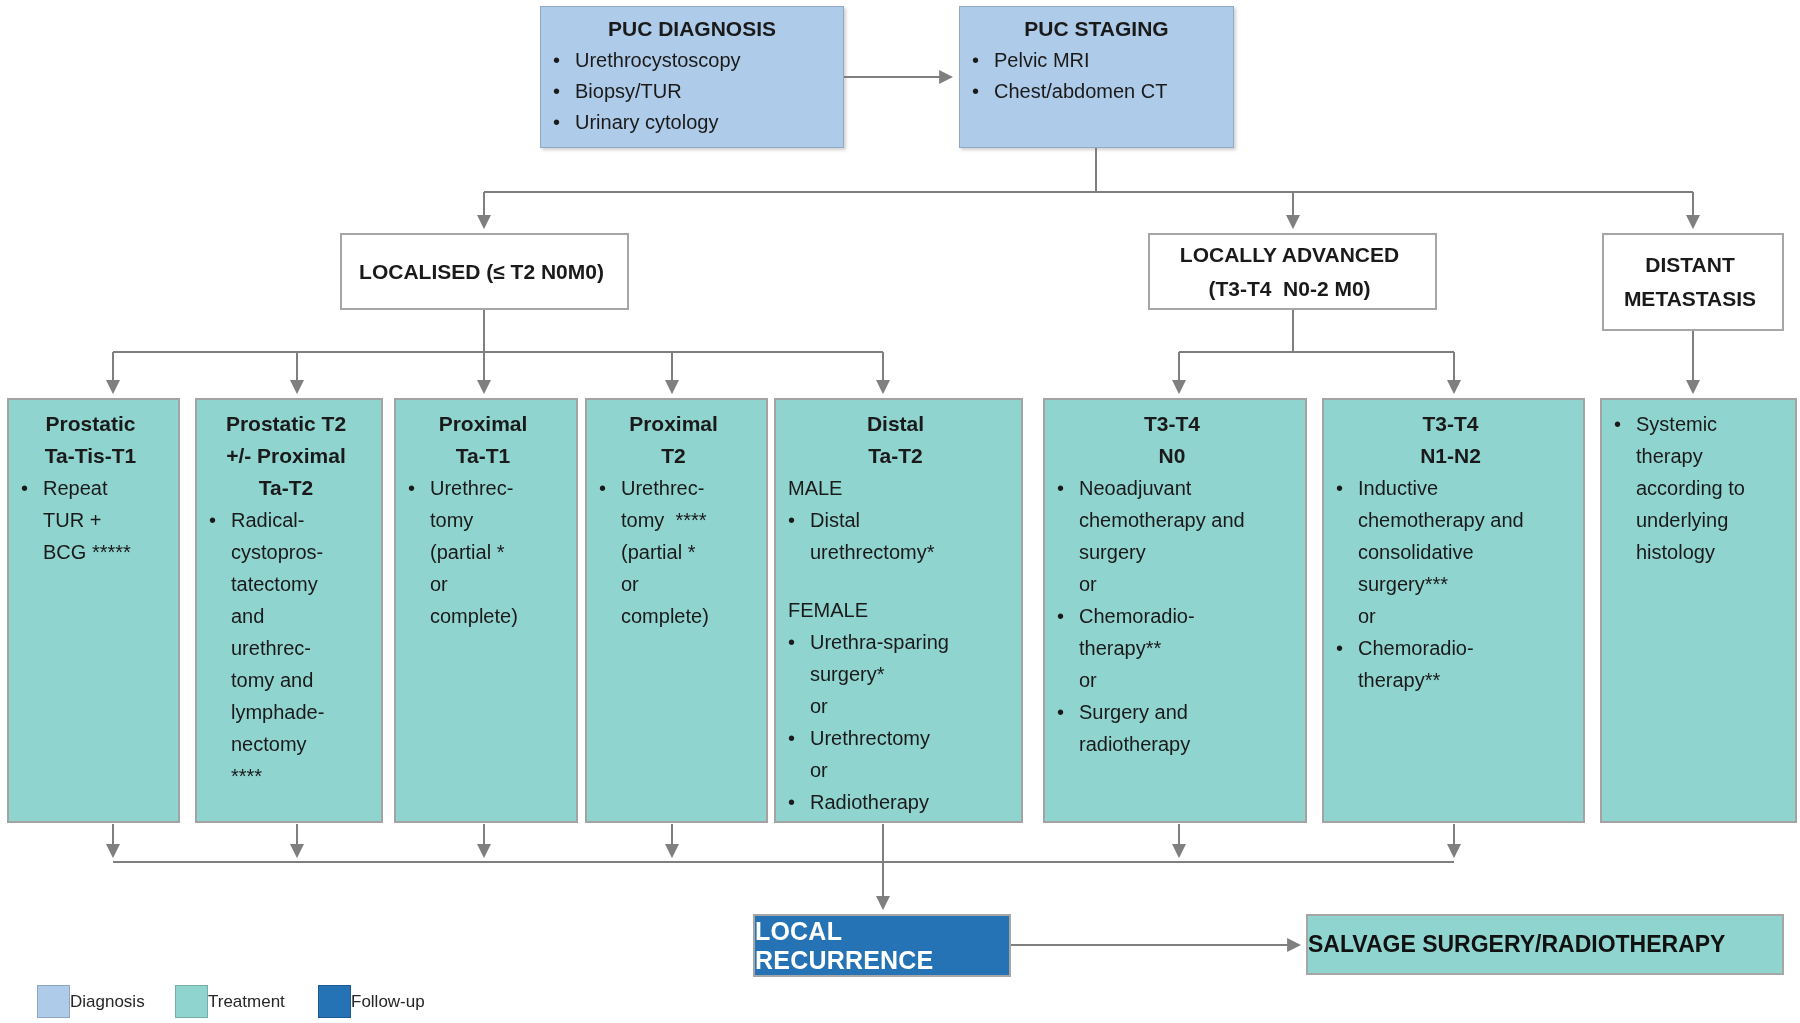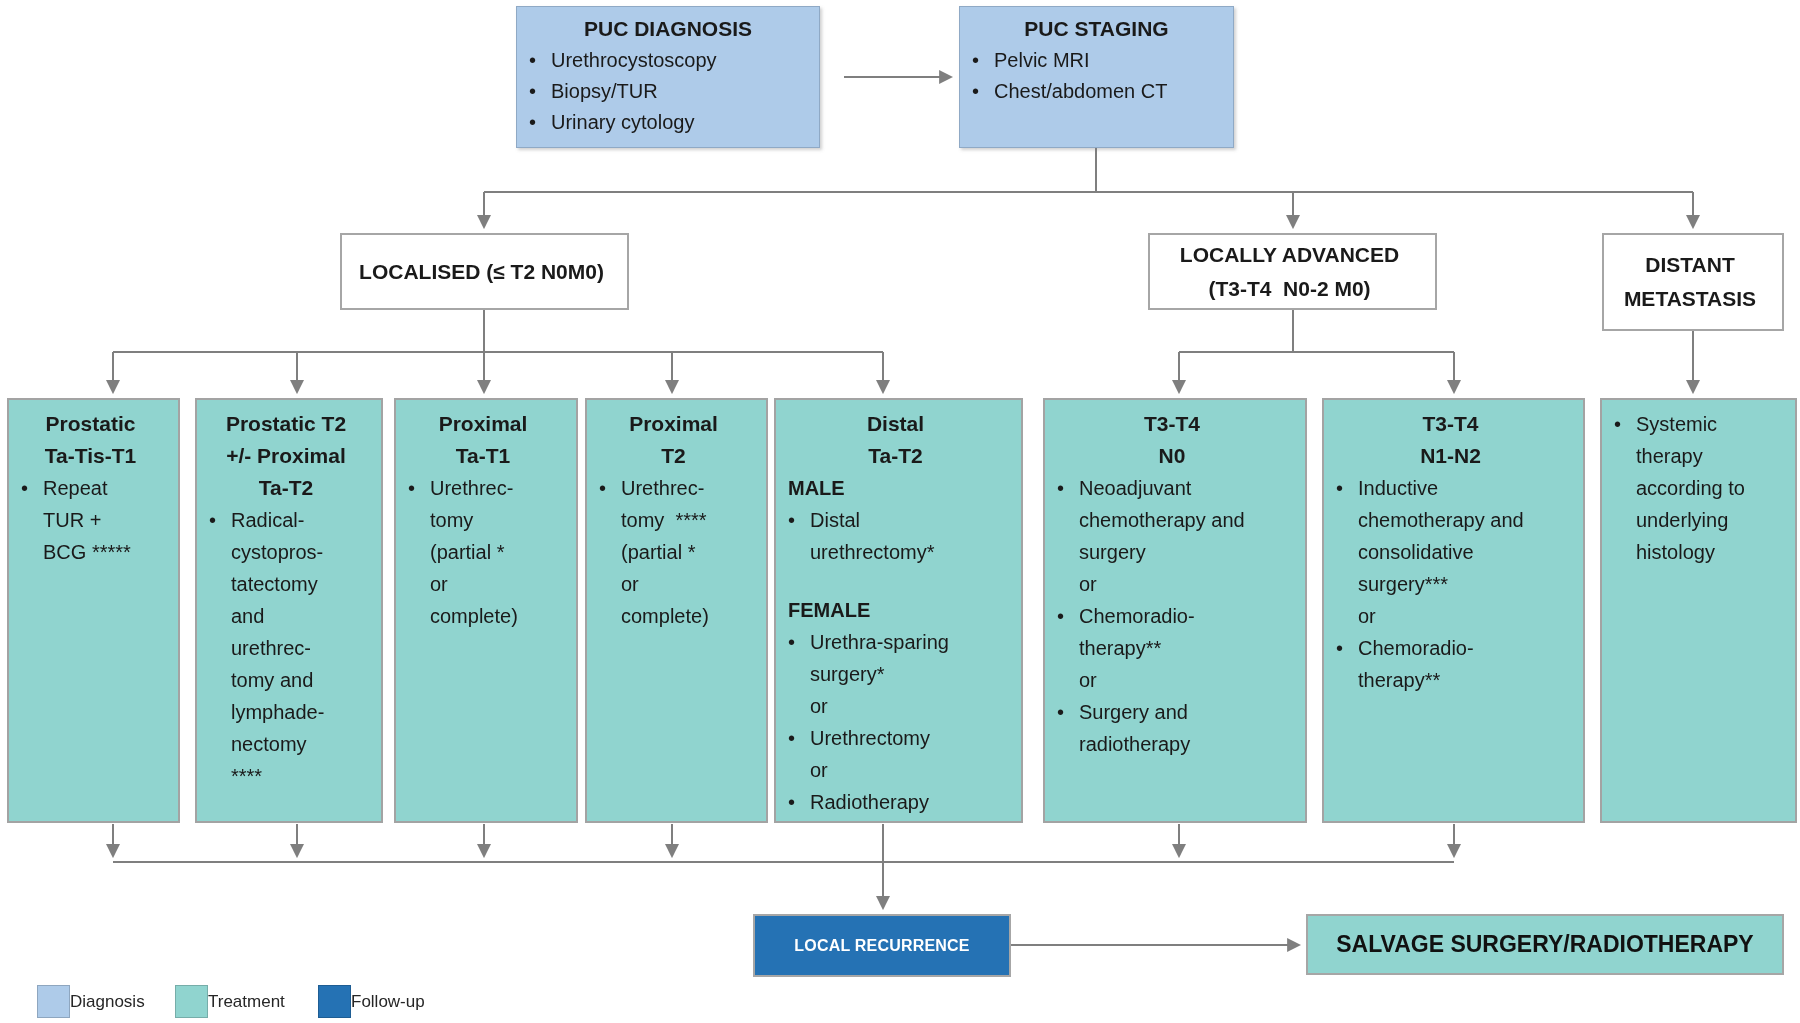--- a/index.html
+++ b/index.html
@@ -4,33 +4,33 @@
 <style>
   html,body{margin:0;padding:0;background:#ffffff;}
   .stage{position:relative;width:1800px;height:1023px;background:#ffffff;
          font-family:"Liberation Sans",sans-serif;color:#1a1a1a;overflow:hidden;}
   .wires{position:absolute;left:0;top:0;width:1800px;height:1023px;pointer-events:none;}
   .box{position:absolute;box-sizing:border-box;}
   .blue{background:#aecbe9;border:1px solid #8fa9c5;box-shadow:2px 2px 3px rgba(120,120,120,.35);}
   .teal{background:#90d4cf;border:2px solid #a3a3a3;}
   .white{background:#ffffff;border:2px solid #a6a6a6;display:flex;flex-direction:column;justify-content:center;}
   .navy{background:#2572b4;border:2px solid #a6a6a6;display:flex;align-items:center;justify-content:center;}
-  .salv{background:#90d4cf;border:2px solid #a6a6a6;display:flex;align-items:center;justify-content:center;}
+  .salv{background:#90d4cf;border:2px solid #a6a6a6;display:flex;align-items:center;}
   .btitle{font-weight:bold;font-size:21px;text-align:center;line-height:32px;margin-top:6px;white-space:pre;}
   .ln{font-size:20px;line-height:32px;white-space:pre;padding-right:6px;}
   .blue .ln{line-height:31px;}
   .ln-t{font-weight:bold;font-size:21px;text-align:center;}
-  .ln-h{font-weight:bold;padding-left:12px;}
+  .ln-h{font-weight:normal;padding-left:12px;}
   .ln-b{padding-left:34px;}
   .ln-b::before{content:"\2022";display:inline-block;width:22px;margin-left:-22px;color:#1a1a1a;}
   .ln-c{padding-left:34px;}
   .ln-g{height:26px;line-height:26px;}
   .cat .ln-t{line-height:34px;}
   .pad{padding-top:8px;}
-  .navy-label{color:#ffffff;font-weight:bold;font-size:16px;letter-spacing:.2px;}
+  .navy-label{color:#ffffff;font-weight:bold;font-size:25px;letter-spacing:.2px;}
   .salv-label{color:#111111;font-weight:bold;font-size:23px;}
   .legend{position:absolute;left:0;top:985px;width:600px;height:34px;}
   .leg-item{position:absolute;display:flex;align-items:center;gap:0;height:33px;}
   .sw{width:33px;height:33px;border:1px solid rgba(0,0,0,.18);box-sizing:border-box;}
   .sw-diag{background:#aecbe9;}
   .sw-treat{background:#90d4cf;}
   .sw-follow{background:#2572b4;}
   .leg-label{font-size:17px;color:#262626;}
 </style>
 </head>
@@ -74,21 +74,21 @@
       <path d="M484 824 V856" marker-end="url(#ah)"></path>
       <path d="M672 824 V856" marker-end="url(#ah)"></path>
       <path d="M1179 824 V856" marker-end="url(#ah)"></path>
       <path d="M1454 824 V856" marker-end="url(#ah)"></path>
       <path d="M113 862 H1454"></path>
       <path d="M883 824 V908" marker-end="url(#ah)"></path>
       <path d="M1011 945 H1299" marker-end="url(#ah)"></path>
     </g>
   </svg>
 
-  <div class="box blue" style="left:516px;top:6px;width:304px;height:142px">
+  <div class="box blue" style="left:540px;top:6px;width:304px;height:142px">
     <div class="btitle">PUC DIAGNOSIS</div>
     <div>
         <div class="ln ln-b">Urethrocystoscopy</div>
         <div class="ln ln-b">Biopsy/TUR</div>
         <div class="ln ln-b">Urinary cytology</div>
       </div>
   </div>
   <div class="box blue" style="left:959px;top:6px;width:275px;height:142px">
     <div class="btitle">PUC STAGING</div>
     <div>

